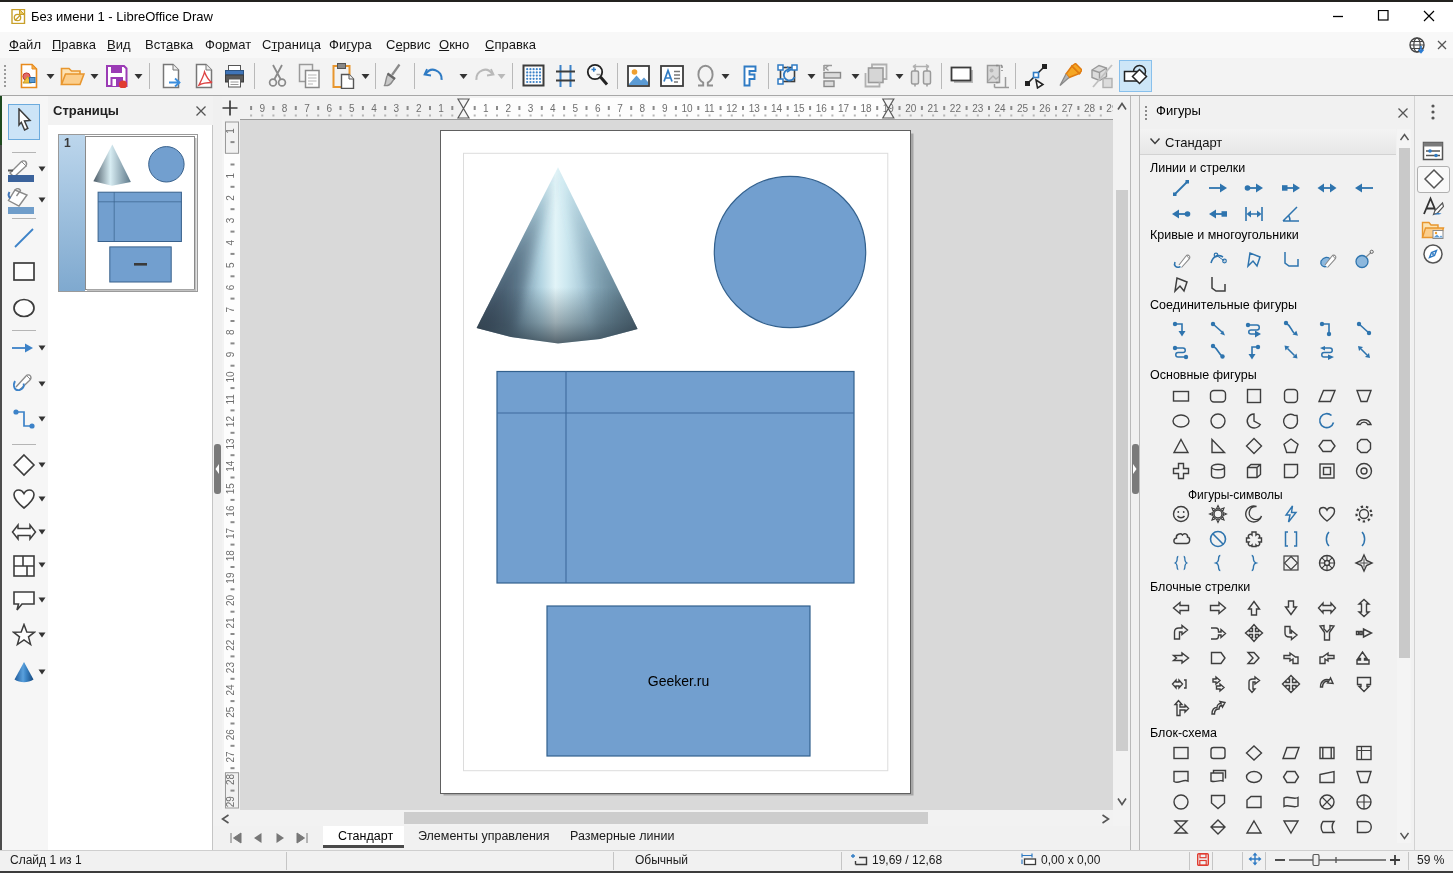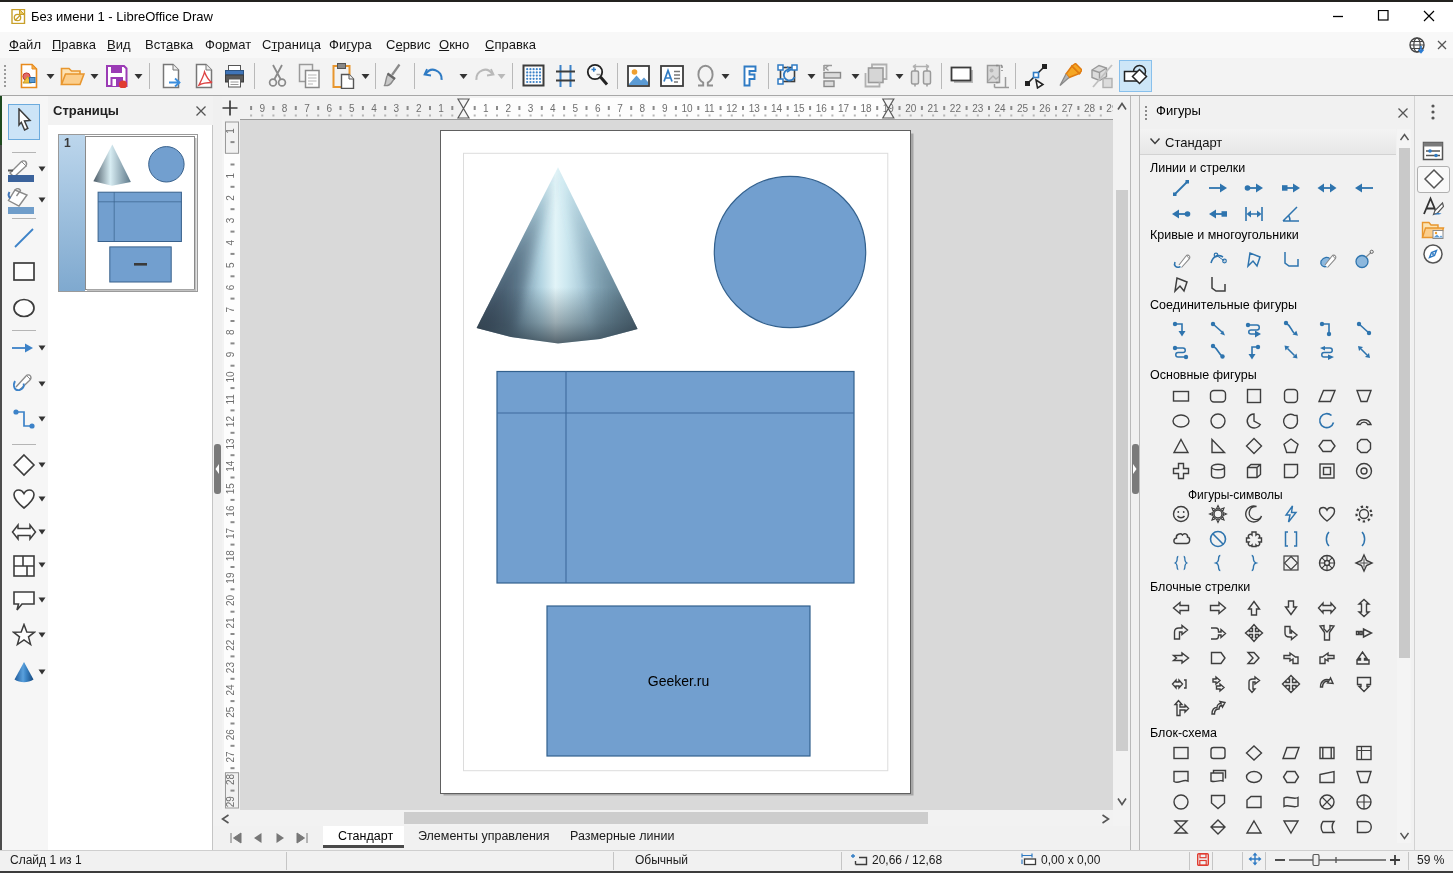--- a/index.html
+++ b/index.html
@@ -730,21 +730,21 @@
 <div class="abs" style="left:10px;top:850px;height:32px;line-height:21px;font-size:12px;color:#1a1a1a">Слайд 1 из 1</div>
 <div class="abs" style="left:286px;top:852px;width:1px;height:18px;background:#c5c5c5"></div>
 <div class="abs" style="left:613px;top:852px;width:1px;height:18px;background:#c5c5c5"></div>
 <div class="abs" style="left:635px;top:850px;height:21px;line-height:21px;font-size:12px;color:#1a1a1a">Обычный</div>
 <div class="abs" style="left:841px;top:852px;width:1px;height:18px;background:#c5c5c5"></div>
 <svg style="position:absolute;left:851px;top:852px" width="17" height="14" viewBox="0 0 17 14">
     <path d="M2 6 V2 M0 4 H4" stroke="#2f7bc4" stroke-width="1.3"></path>
     <path d="M4.5 12.5 H15.5 V5.5 H8" fill="none" stroke="#3c3c3c" stroke-width="1.4"></path>
     <path d="M4.5 12.5 V9" stroke="#3c3c3c" stroke-width="1.4"></path>
   </svg>
-<div class="abs" style="left:872px;top:850px;height:21px;line-height:21px;font-size:12px;color:#1a1a1a">20,66 / 12,68</div>
+<div class="abs" style="left:872px;top:850px;height:21px;line-height:21px;font-size:12px;color:#1a1a1a">19,69 / 12,68</div>
 <svg style="position:absolute;left:1020px;top:852px" width="17" height="14" viewBox="0 0 17 14">
     <path d="M2 3.5 H12 M2 1.5 V5.5 M12 1.5 V5.5" stroke="#2f7bc4" stroke-width="1.2"></path>
     <rect x="4.5" y="7" width="11" height="5.5" fill="#fff" stroke="#3c3c3c" stroke-width="1.3"></rect>
     <path d="M2 7.5 V12" stroke="#2f7bc4" stroke-width="1.2"></path>
   </svg>
 <div class="abs" style="left:1041px;top:850px;height:36px;line-height:21px;font-size:12px;color:#1a1a1a">0,00 x 0,00</div>
 <div class="abs" style="left:1189px;top:852px;width:1px;height:18px;background:#c5c5c5"></div>
 <svg style="position:absolute;left:1197px;top:853px" width="12" height="13" viewBox="0 0 12 13">
     <rect x="0.7" y="0.7" width="10.6" height="11.6" rx="1" fill="none" stroke="#e03c31" stroke-width="1.4"></rect>
     <rect x="3" y="0.7" width="6" height="4" fill="none" stroke="#e03c31" stroke-width="1.2"></rect>

